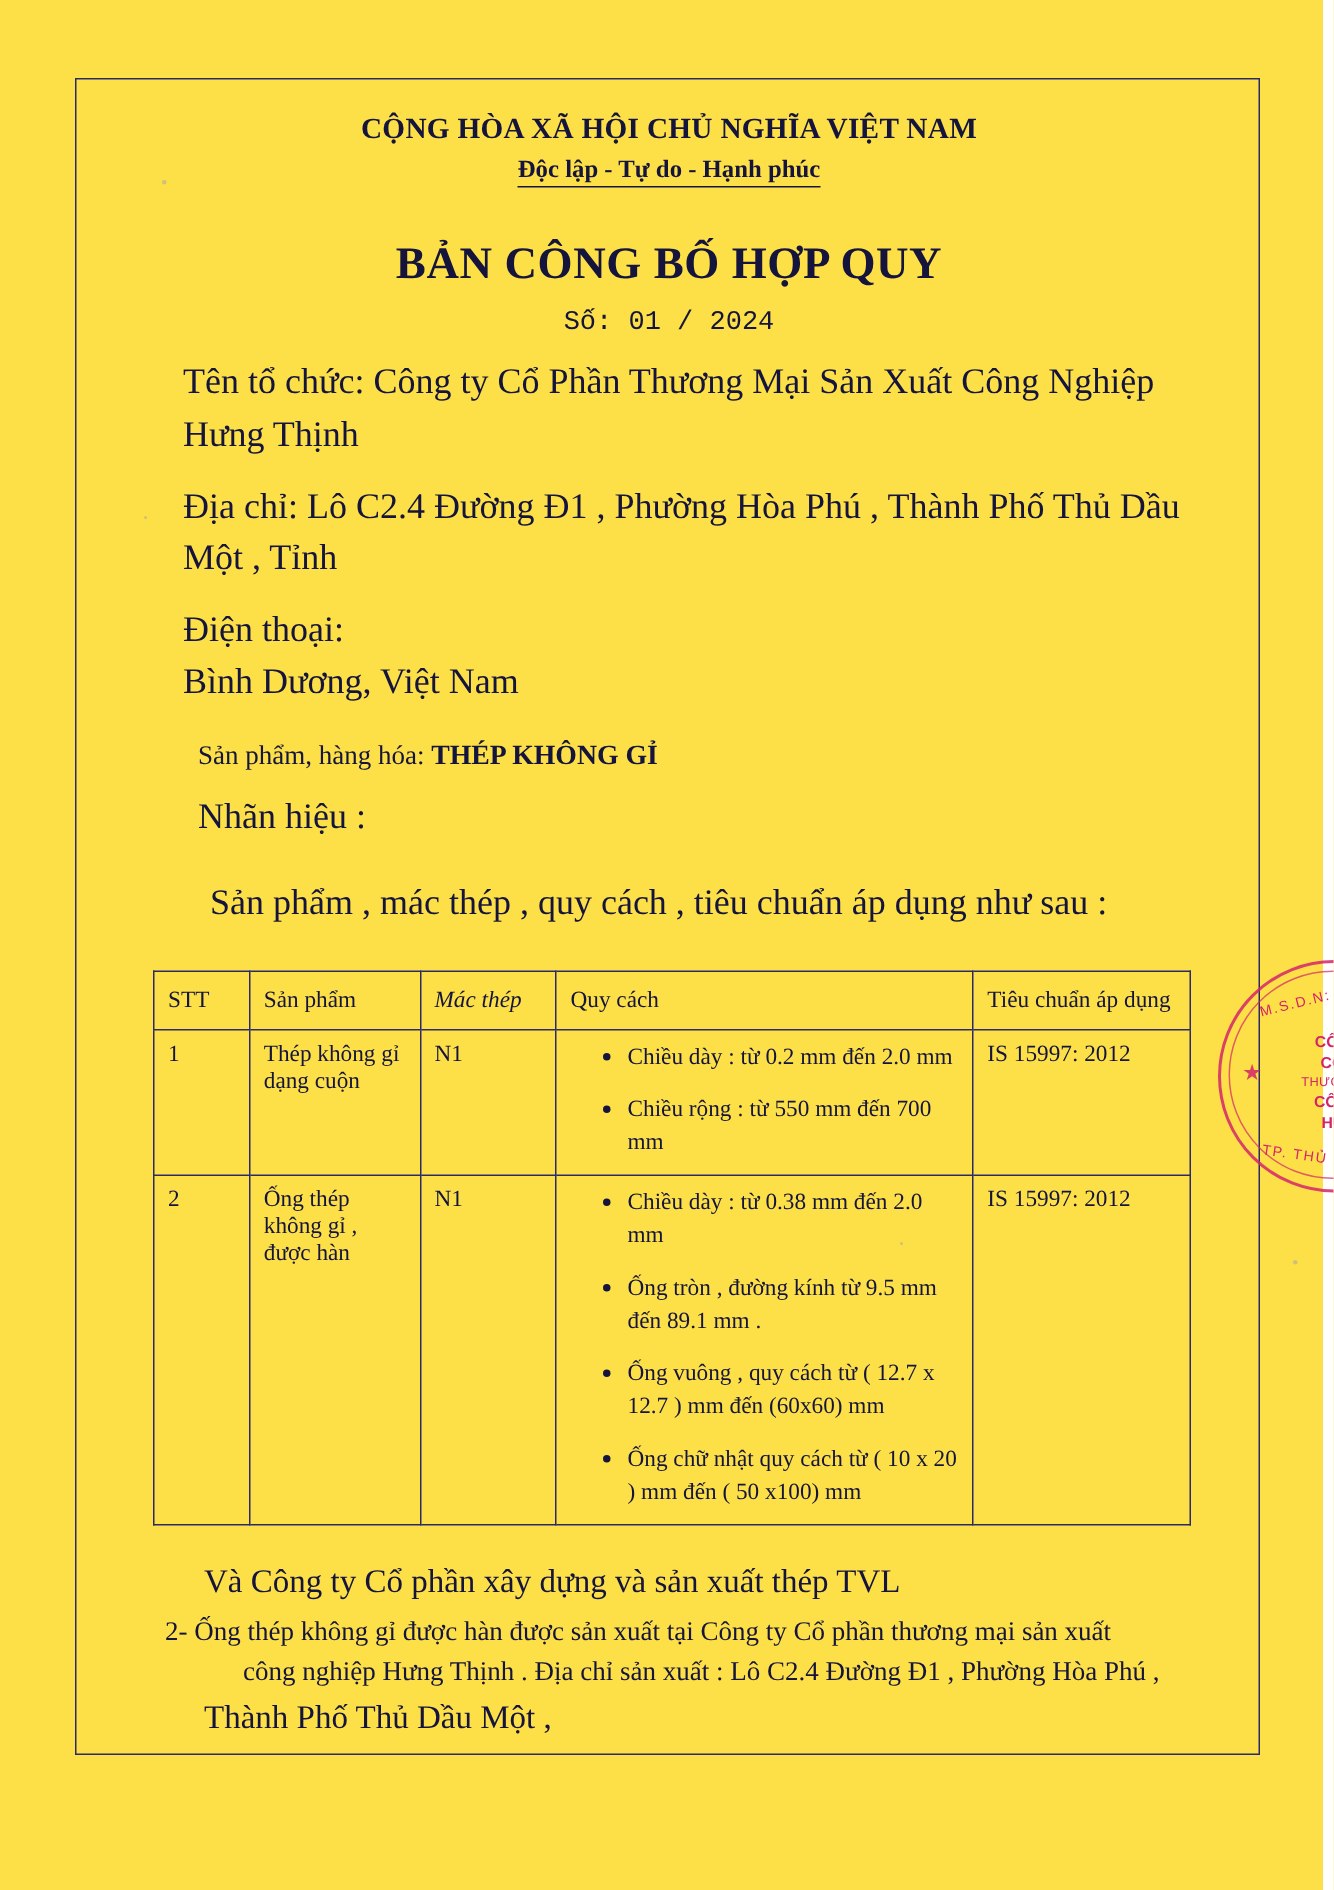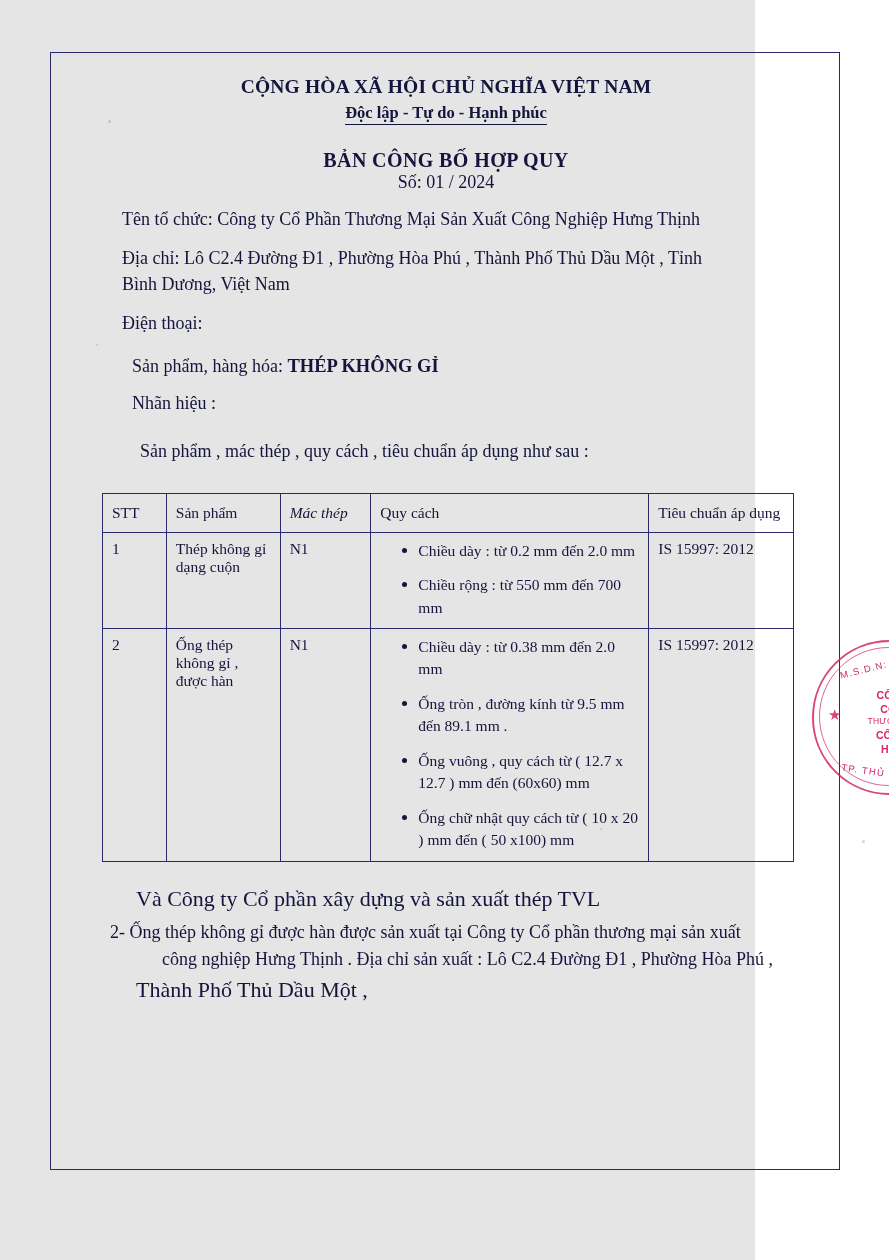--- a/index.html
+++ b/index.html
@@ -11,23 +11,23 @@
     width: 889px;
     height: 1260px;
     position: relative;
     font-family: "Liberation Serif", serif;
     color: #14143c;
     overflow: hidden;
   }
   .page {
     position: absolute;
     left: 0; top: 0;
-    width: 755px;
+    width: 882px;
     height: 1260px;
-    background: #e5e5e5;
+    background: #fde047;
   }
   .doc-border {
     position: absolute;
     left: 50px;
     top: 52px;
     width: 790px;
     height: 1118px;
     border: 1.5px solid #2a2a6a;
     box-sizing: border-box;
   }
@@ -48,30 +48,32 @@
   }
   .national-sub {
     font-size: 16.5px;
     font-weight: bold;
     margin-top: 5px;
     display: inline-block;
     border-bottom: 1.4px solid #14143c;
     padding-bottom: 1px;
   }
   .doc-title {
-    font-size: 20px;
+    font-size: 30px;
     font-weight: bold;
-    margin-top: 24px;
+    margin-top: 34px;
     letter-spacing: 0.4px;
   }
   .doc-number {
     font-size: 18px;
+    margin-top: 12px;
+    font-family: Liberation Mono, monospace;
   }
   .para {
-    font-size: 18px;
+    font-size: 24px;
     margin-top: 13px;
     line-height: 1.45;
   }
   .indent-1 { padding-left: 34px; }
   .indent-2 { padding-left: 44px; }
   .indent-3 { padding-left: 52px; }
   .product-line {
     font-size: 18px;
     margin-top: 20px;
     padding-left: 44px;
@@ -240,22 +242,22 @@
     <div class="center">
       <div class="national-title">CỘNG HÒA XÃ HỘI CHỦ NGHĨA VIỆT NAM</div>
       <div><span class="national-sub">Độc lập - Tự do - Hạnh phúc</span></div>
     </div>
 
     <div class="center doc-title">BẢN CÔNG BỐ HỢP QUY</div>
     <div class="center doc-number">Số: 01 / 2024</div>
 
     <div class="para indent-1">Tên tổ chức: Công ty Cổ Phần Thương Mại Sản Xuất Công Nghiệp Hưng Thịnh</div>
     <div class="para indent-1">Địa chỉ: Lô C2.4 Đường Đ1 , Phường Hòa Phú , Thành Phố Thủ Dầu Một , Tỉnh</div>
+    <div class="para indent-1">Điện thoại:</div>
     <div class="para indent-1" style="margin-top:0">Bình Dương, Việt Nam</div>
-    <div class="para indent-1">Điện thoại:</div>
 
     <div class="product-line">
       <span class="label">Sản phẩm, hàng hóa: </span><span class="value">THÉP KHÔNG GỈ</span>
     </div>
 
     <div class="para indent-2">Nhãn hiệu :</div>
     <div class="para indent-3" style="margin-top:22px">Sản phẩm , mác thép , quy cách , tiêu chuẩn áp dụng như sau :</div>
 
     <table class="spec">
       <thead>

